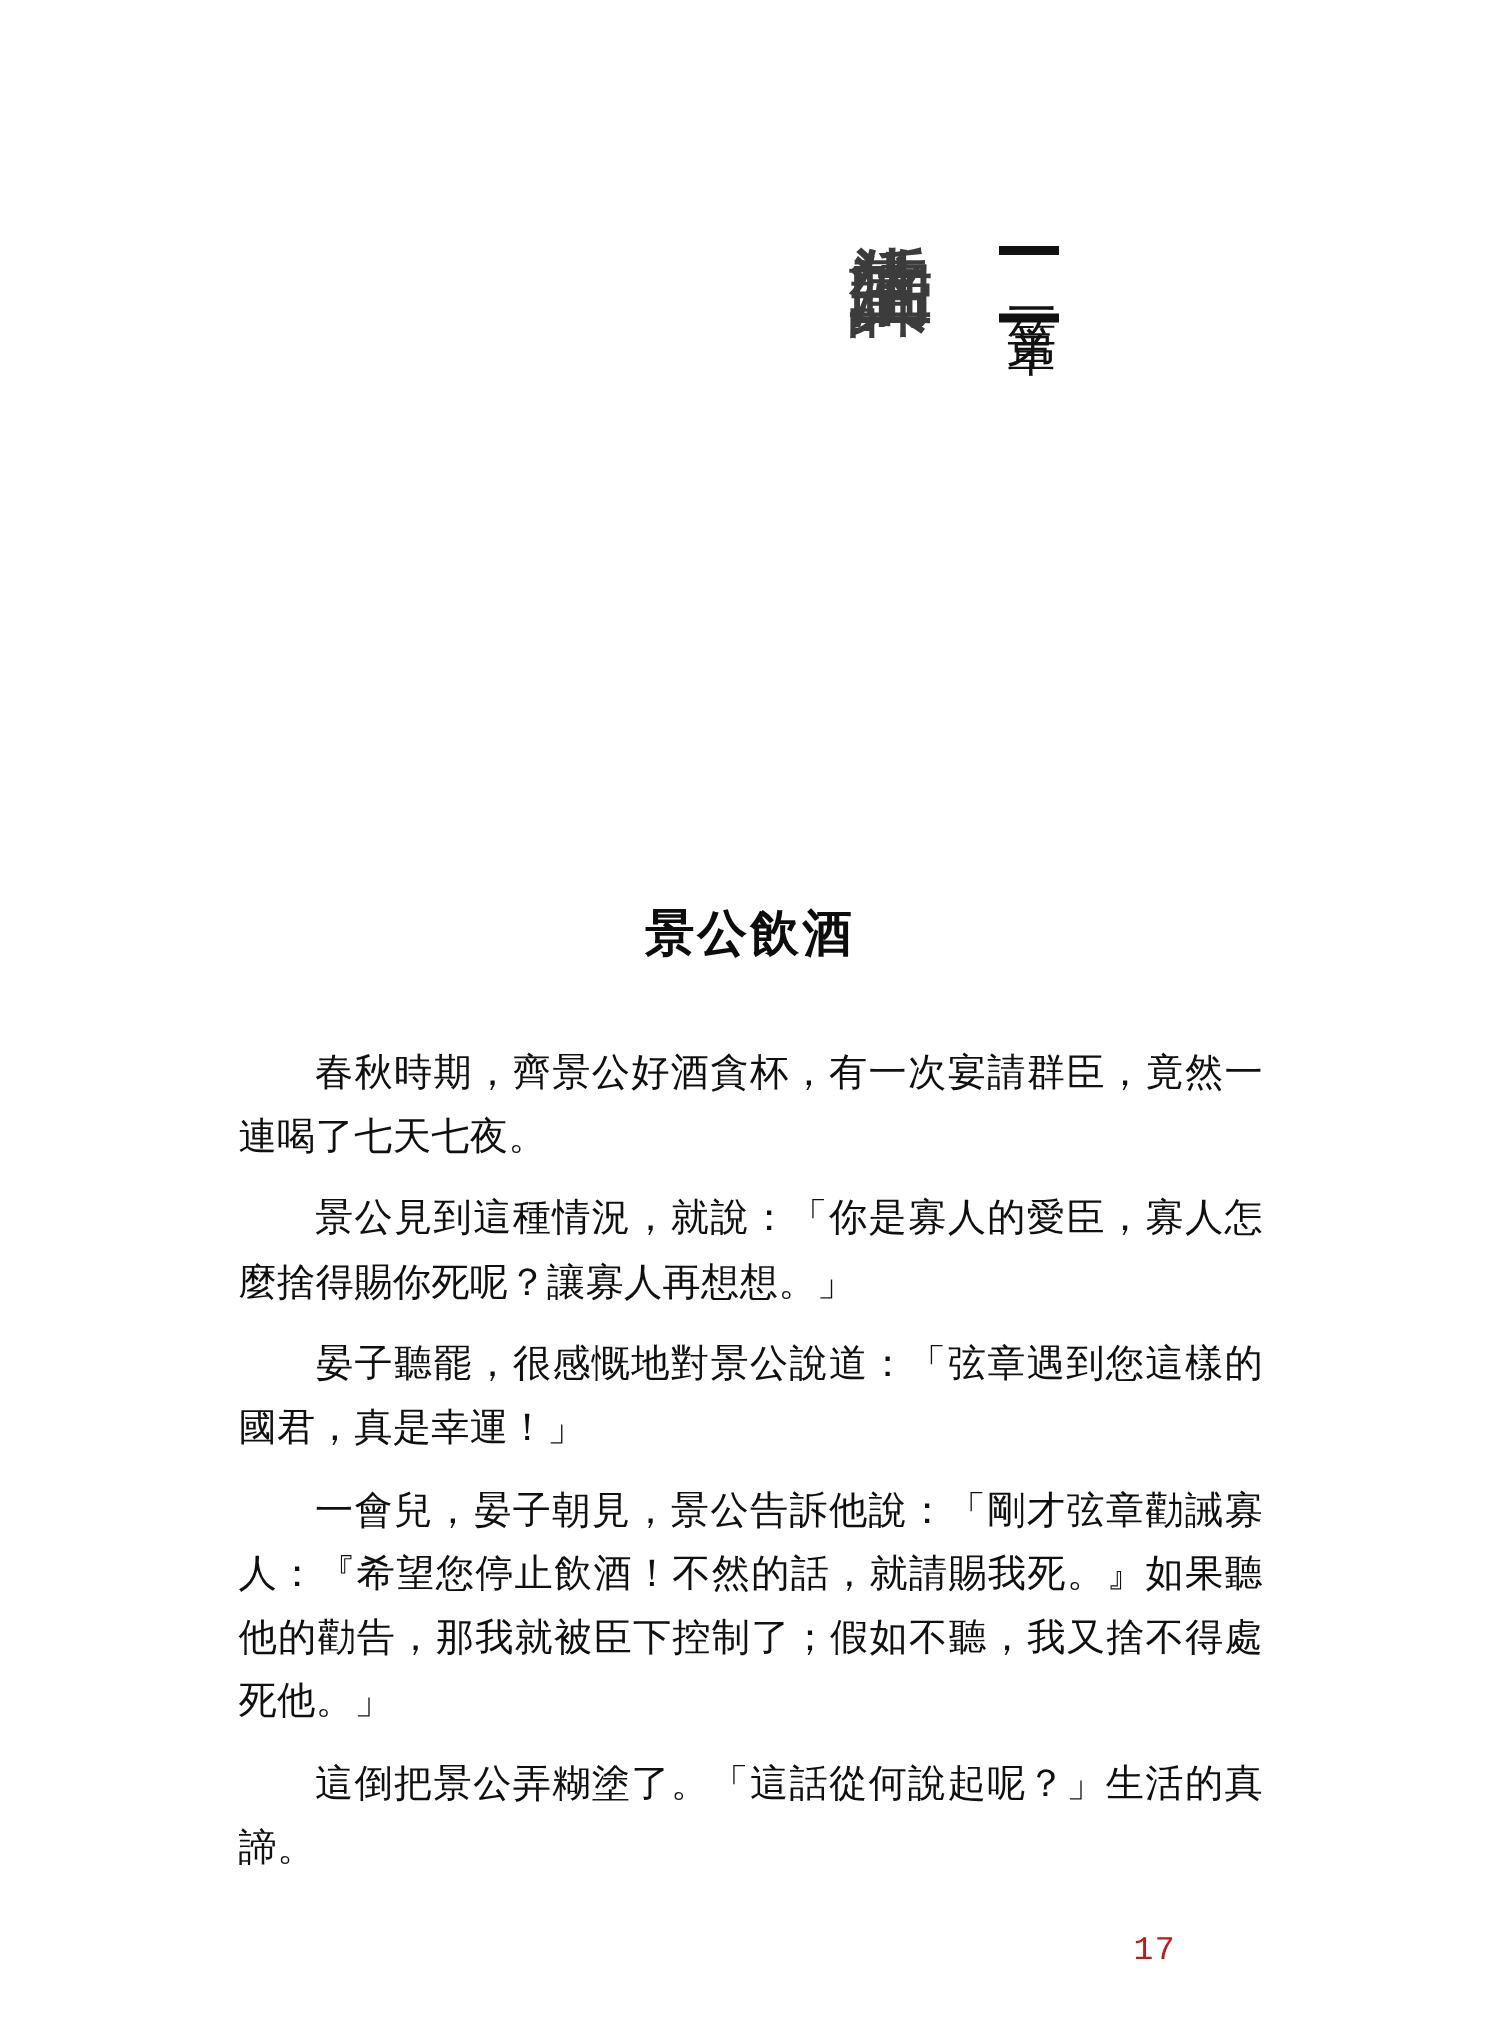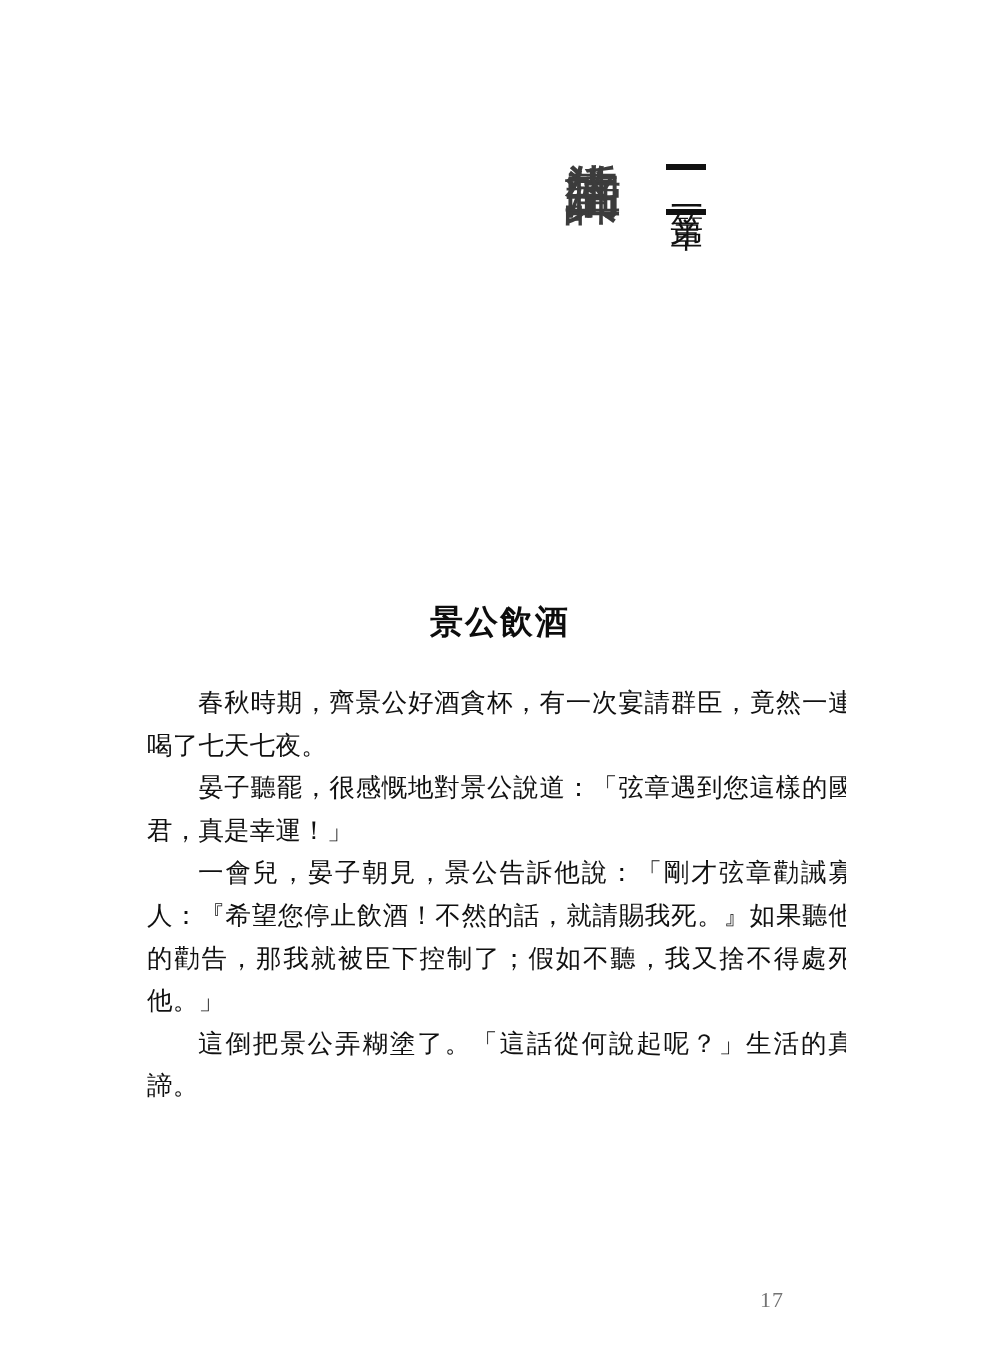--- a/index.html
+++ b/index.html
@@ -100,34 +100,34 @@
     width: 707px;
     font-family: "Liberation Serif", "DejaVu Serif", serif;
     font-size: 25.5px;
     line-height: 42.6px;
     color: #101010;
     text-align: justify;
     text-justify: inter-character;
   }
 
   .body-text p {
-    margin: 0;
+    margin: 12px;
     text-indent: 2em;
     letter-spacing: 0.2px;
   }
 
   
 
   .folio {
     position: absolute;
     bottom: 40px;
     right: 62px;
-    font-family: Liberation Serif, serif;
+    font-family: Liberation Mono, monospace;
     font-size: 22px;
-    color: #737373;
+    color: #b91c1c;
     letter-spacing: 1px;
   }
 </style>
 </head>
 <body>
 
 <div class="page">
 
   <div class="chapter-opener">
 
@@ -138,20 +138,21 @@
       <span class="chapter-label">第一章</span>
       <span class="chapter-rule bottom"></span>
     </div>
 
   </div>
 
   <div class="section-heading">景公飲酒</div>
 
   <div class="body-text">
     <p>春秋時期，齊景公好酒貪杯，有一次宴請群臣，竟然一連喝了七天七夜。</p>
+    <p>景公見到這種情況，就說：「你是寡人的愛臣，寡人怎麼捨得賜你死呢？讓寡人再想想。」</p>
     <p>晏子聽罷，很感慨地對景公說道：「弦章遇到您這樣的國君，真是幸運！」</p>
     <p>一會兒，晏子朝見，景公告訴他說：「剛才弦章勸誡寡人：『希望您停止飲酒！不然的話，就請賜我死。』如果聽他的勸告，那我就被臣下控制了；假如不聽，我又捨不得處死他。」</p>
     <p>這倒把景公弄糊塗了。「這話從何說起呢？」生活的真諦。</p>
   </div>
 
   <div class="folio">17</div>
 
 </div>
 
 </body></html>

